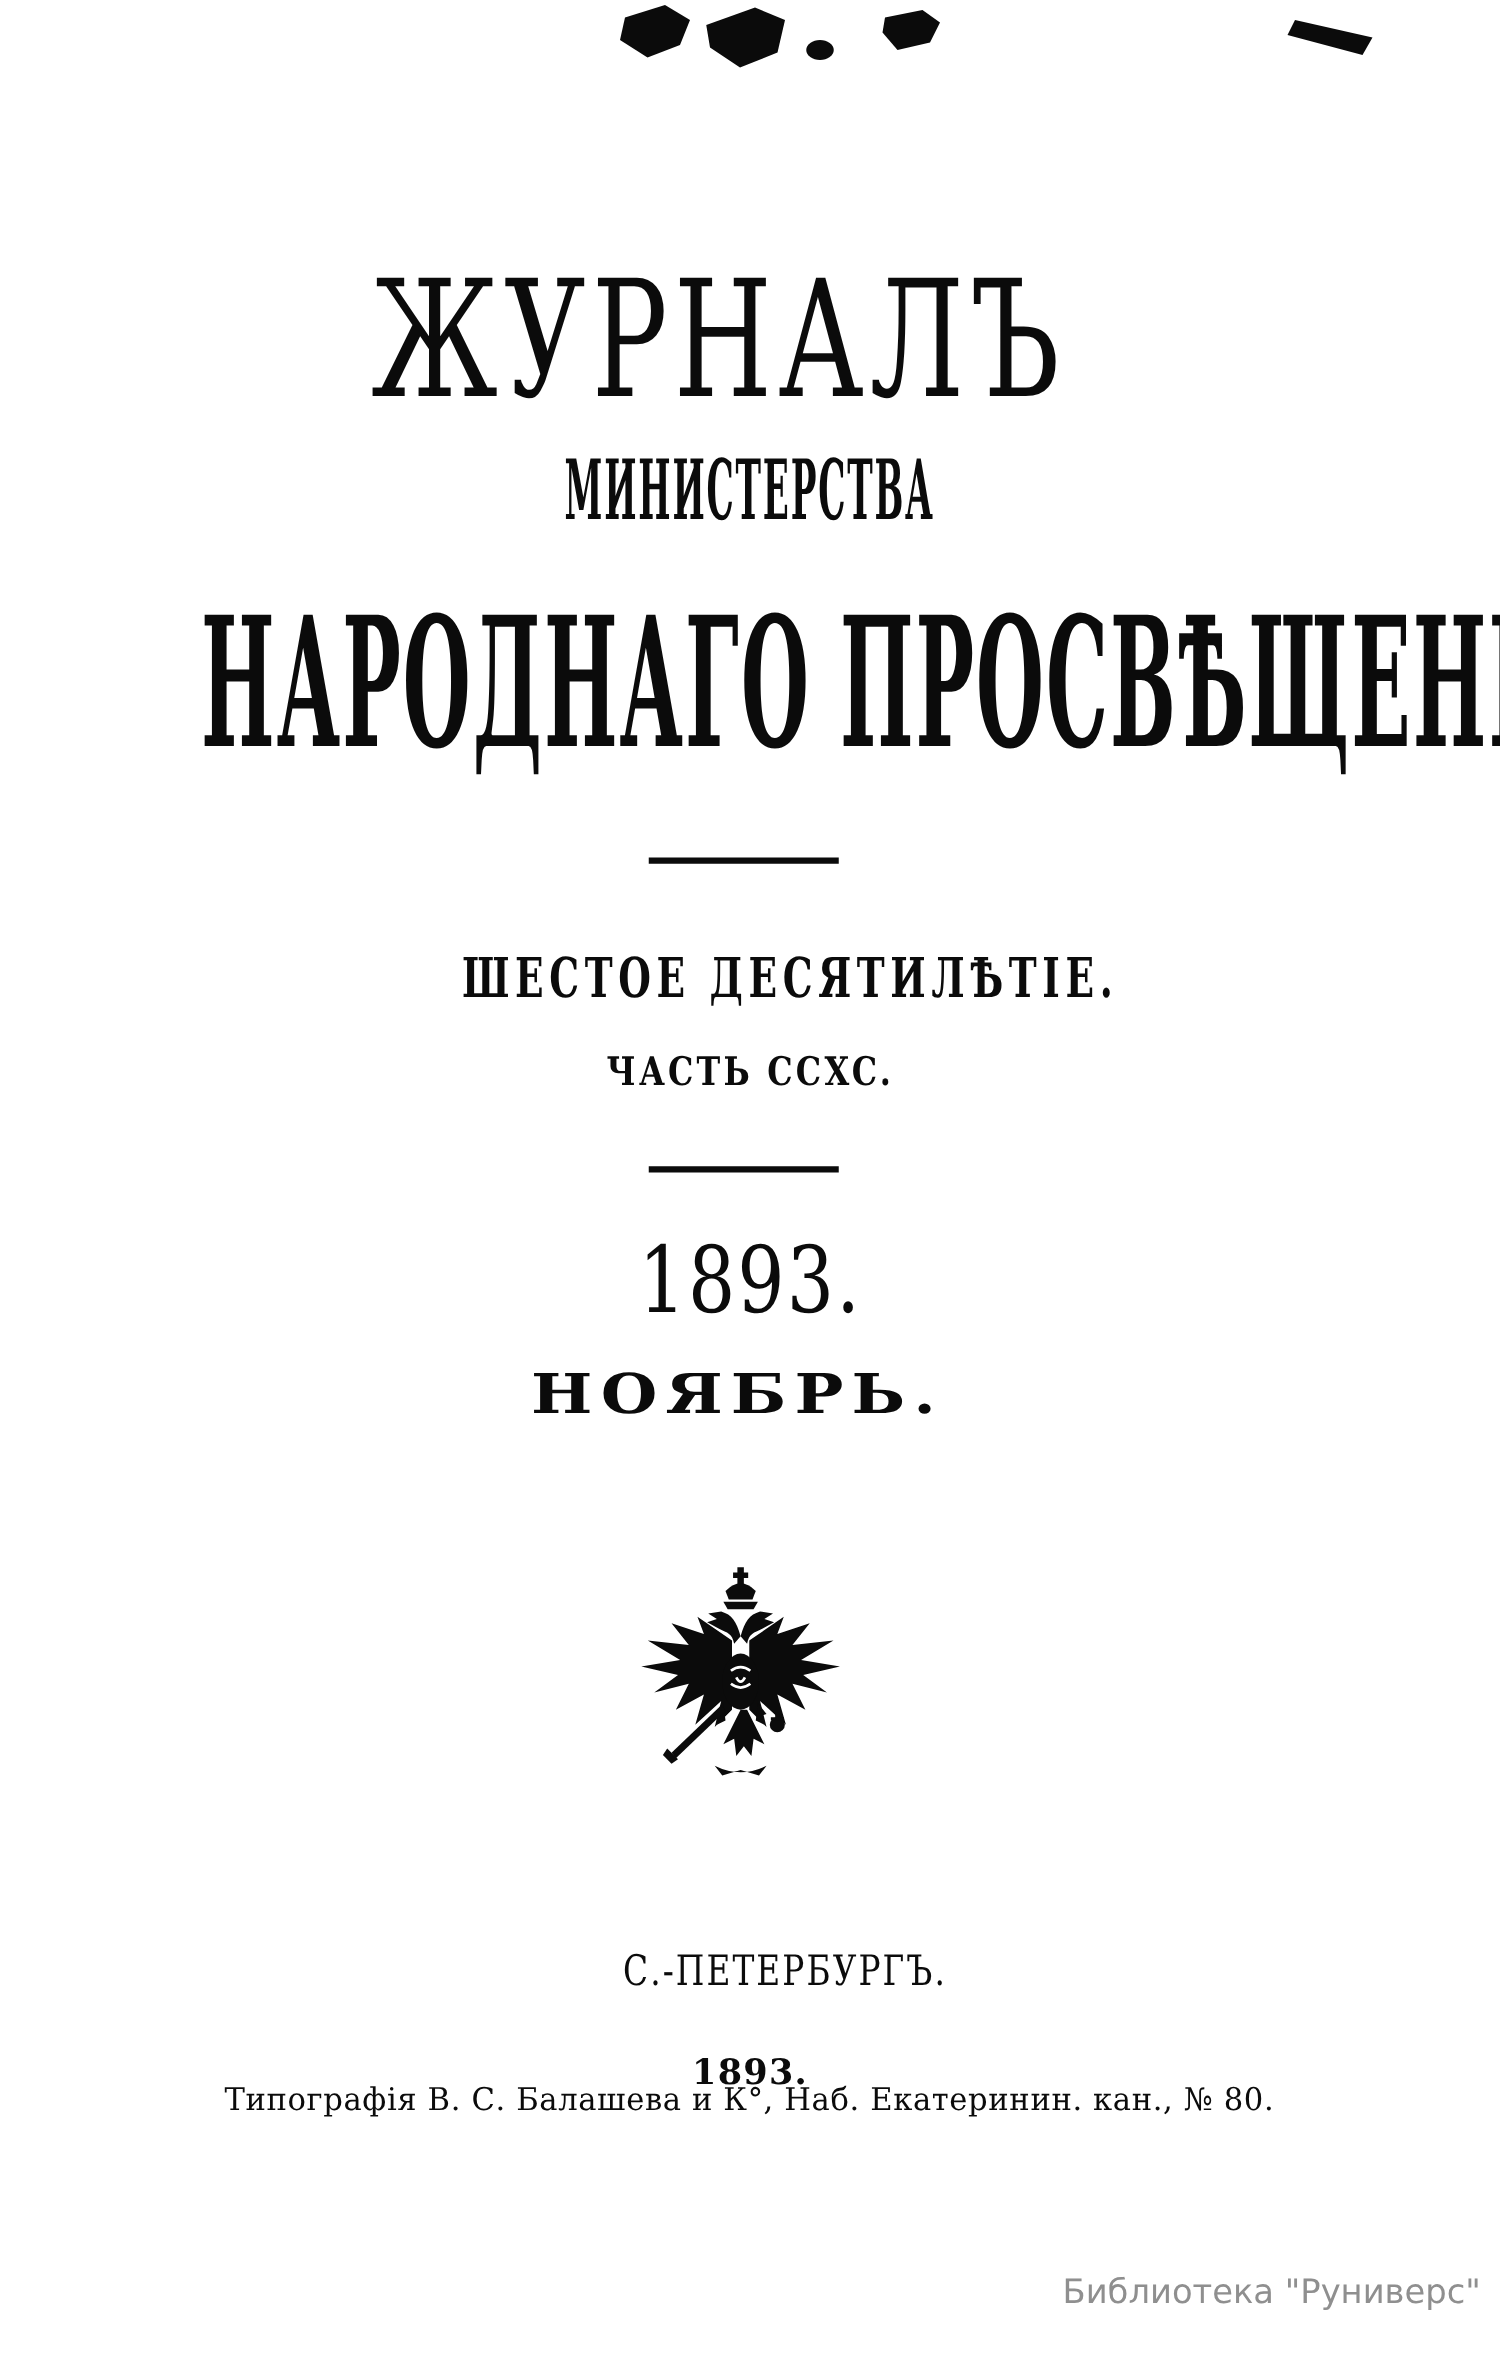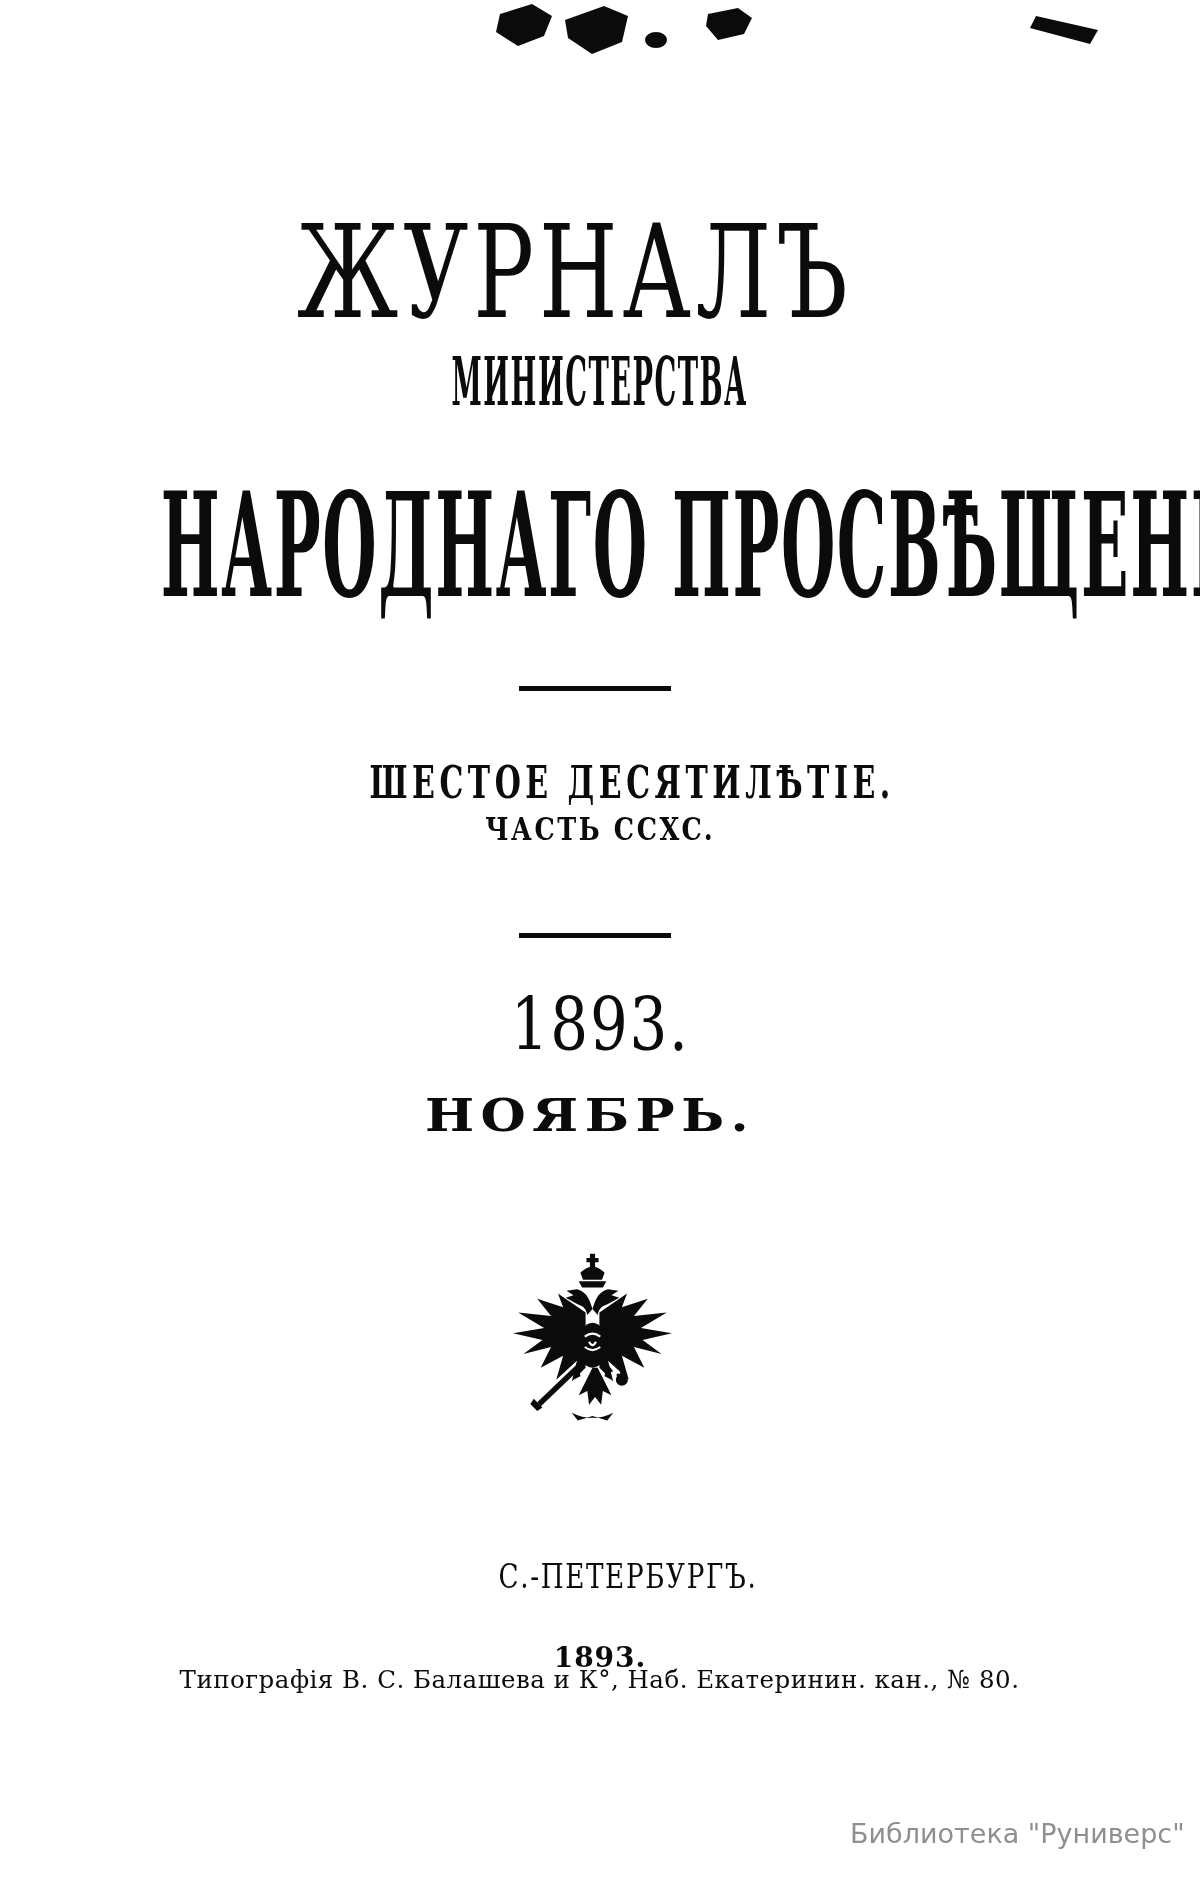--- a/index.html
+++ b/index.html
@@ -20,34 +20,34 @@
   }
   .line > span {
     display: inline-block;
     transform-origin: top center;
     line-height: 1;
   }
   
   .t-journal { top: 207px; left: -25px; }
   .t-journal > span { font-size: 110px; letter-spacing: 6px; transform: scale(0.82, 1.18); }
   
-  .t-ministry { top: 349px; }
+  .t-ministry { top: 359px; }
   .t-ministry > span { font-size: 38px; font-weight: bold; letter-spacing: 2px; transform: scale(0.72, 1.75); }
   
   .t-education { top: 474px; }
   .t-education > span { font-size: 80px; font-weight: bold; letter-spacing: 2px; transform: scale(0.78, 1.80); }
   
   .rule { position: absolute; left: 519px; width: 152px; height: 5px; background: #0b0b0b; }
   .rule-1 { top: 686px; }
   .rule-2 { top: 933px; }
   
   .t-decade { top: 761px; padding-left: 32px; }
   .t-decade > span { font-size: 40px; font-weight: bold; letter-spacing: 6px; transform: scale(0.75, 1.10); }
   
-  .t-part { top: 814px; }
+  .t-part { top: 843px; }
   .t-part > span { font-size: 30px; font-weight: bold; letter-spacing: 3px; transform: scale(0.85, 1.05); }
   
   .t-year { top: 988px; }
   .t-year > span { font-size: 70px; letter-spacing: 2px; transform: scale(0.85, 1.05); }
   
   .t-month { top: 1094px; left: -10px; }
   .t-month > span { font-size: 40px; font-weight: bold; letter-spacing: 5px; transform: scale(1.30, 1.10); }
   
   .emblem { position: absolute; left: 505px; top: 1252px; width: 175px; height: 190px; }
   .emblem svg { width: 100%; height: 100%; }

